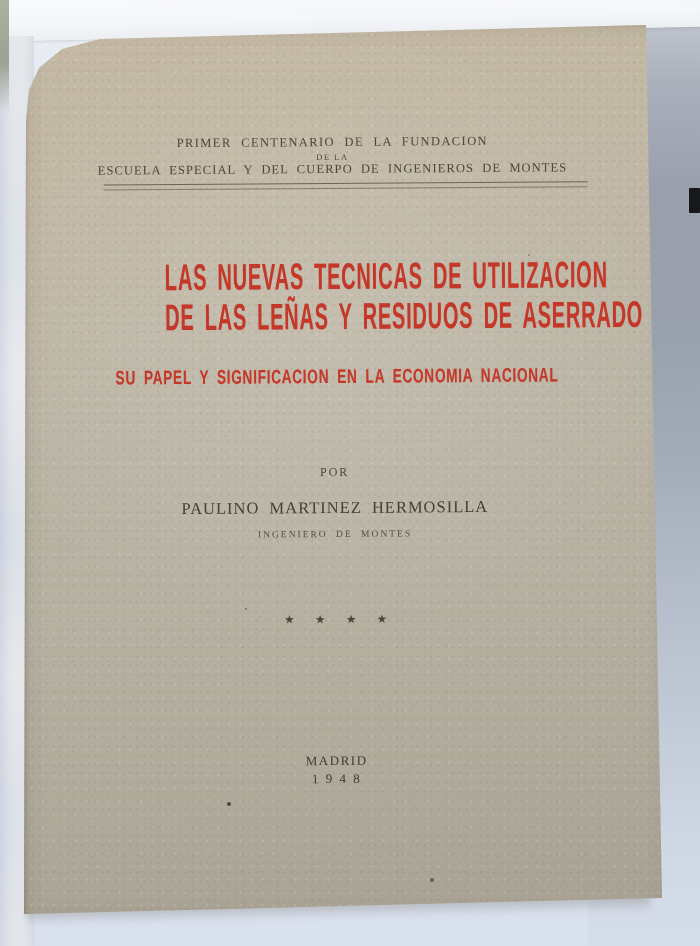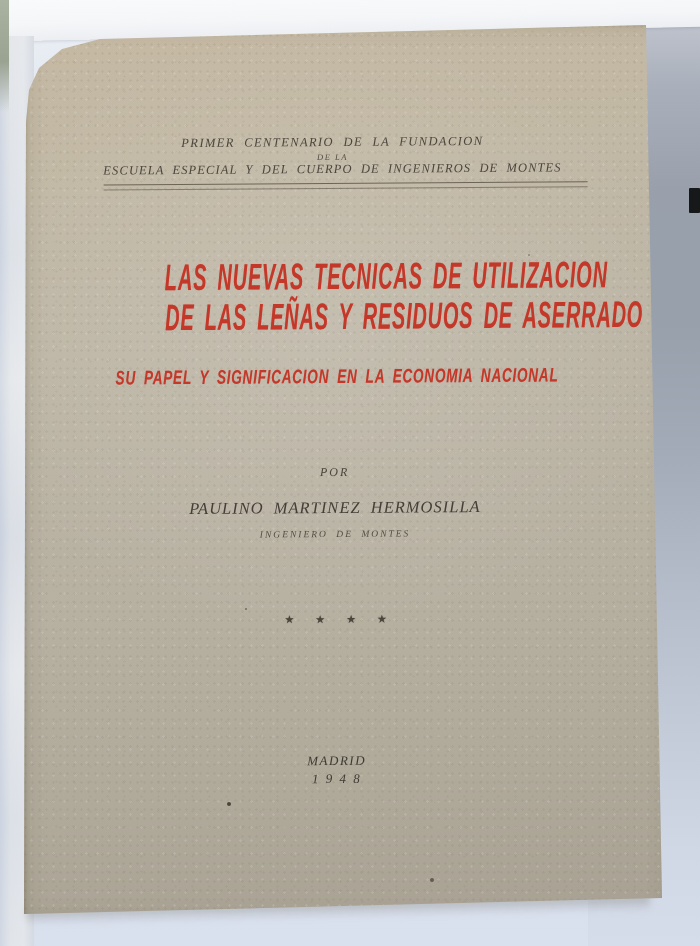--- a/index.html
+++ b/index.html
@@ -52,21 +52,20 @@
 
   
   .book{
     position:absolute;left:22px;top:22px;width:648px;height:900px;
     clip-path:polygon(78px 17px,624px 3px,640px 876px,2px 892px,4px 100px,7px 68px,17px 46px,40px 27px);
     background:
       radial-gradient(95% 55% at 46% 34%, rgba(255,255,255,.12) 0%, rgba(255,255,255,0) 62%),
       linear-gradient(174deg,#c5b9a3 0%,#c1b8a5 18%,#bcb5a5 40%,#b7b1a2 62%,#b0aa9b 82%,#a8a193 100%);
     box-shadow:inset 0 0 22px rgba(92,82,62,.28), inset 0 -3px 6px rgba(92,82,62,.30),
                inset 3px 0 5px rgba(92,82,62,.18), inset -3px 0 6px rgba(110,95,70,.25);
-    font-style:italic;
   }
   
   .book::before{
     content:"";position:absolute;inset:0;z-index:1;pointer-events:none;
     background-image:
       radial-gradient(rgba(110,100,80,.10) 1px, transparent 1.3px),
       radial-gradient(rgba(255,255,255,.12) 1px, transparent 1.3px),
       radial-gradient(rgba(100,92,72,.07) 1px, transparent 1.4px);
     background-size:7px 9px, 11px 13px, 17px 15px;
     background-position:0 0, 4px 6px, 9px 2px;

